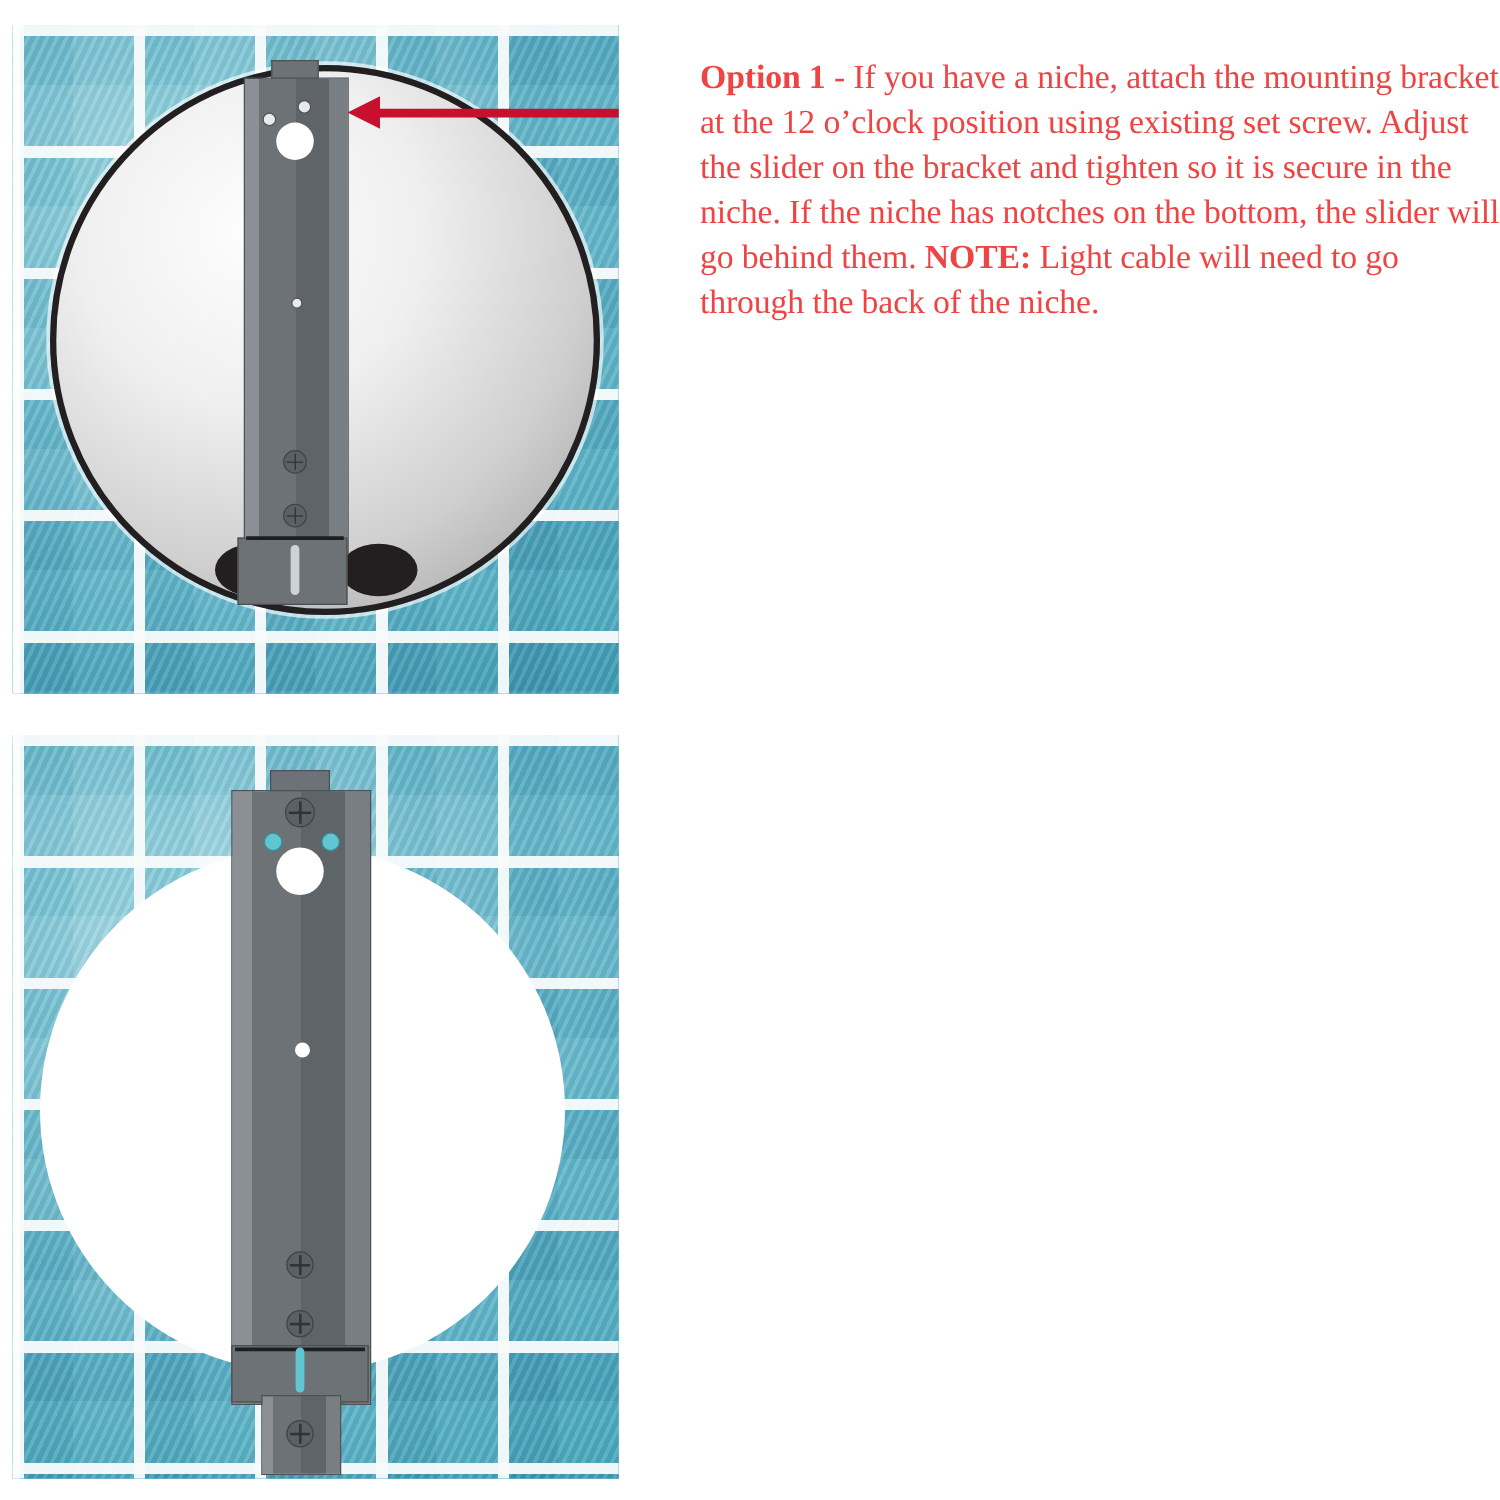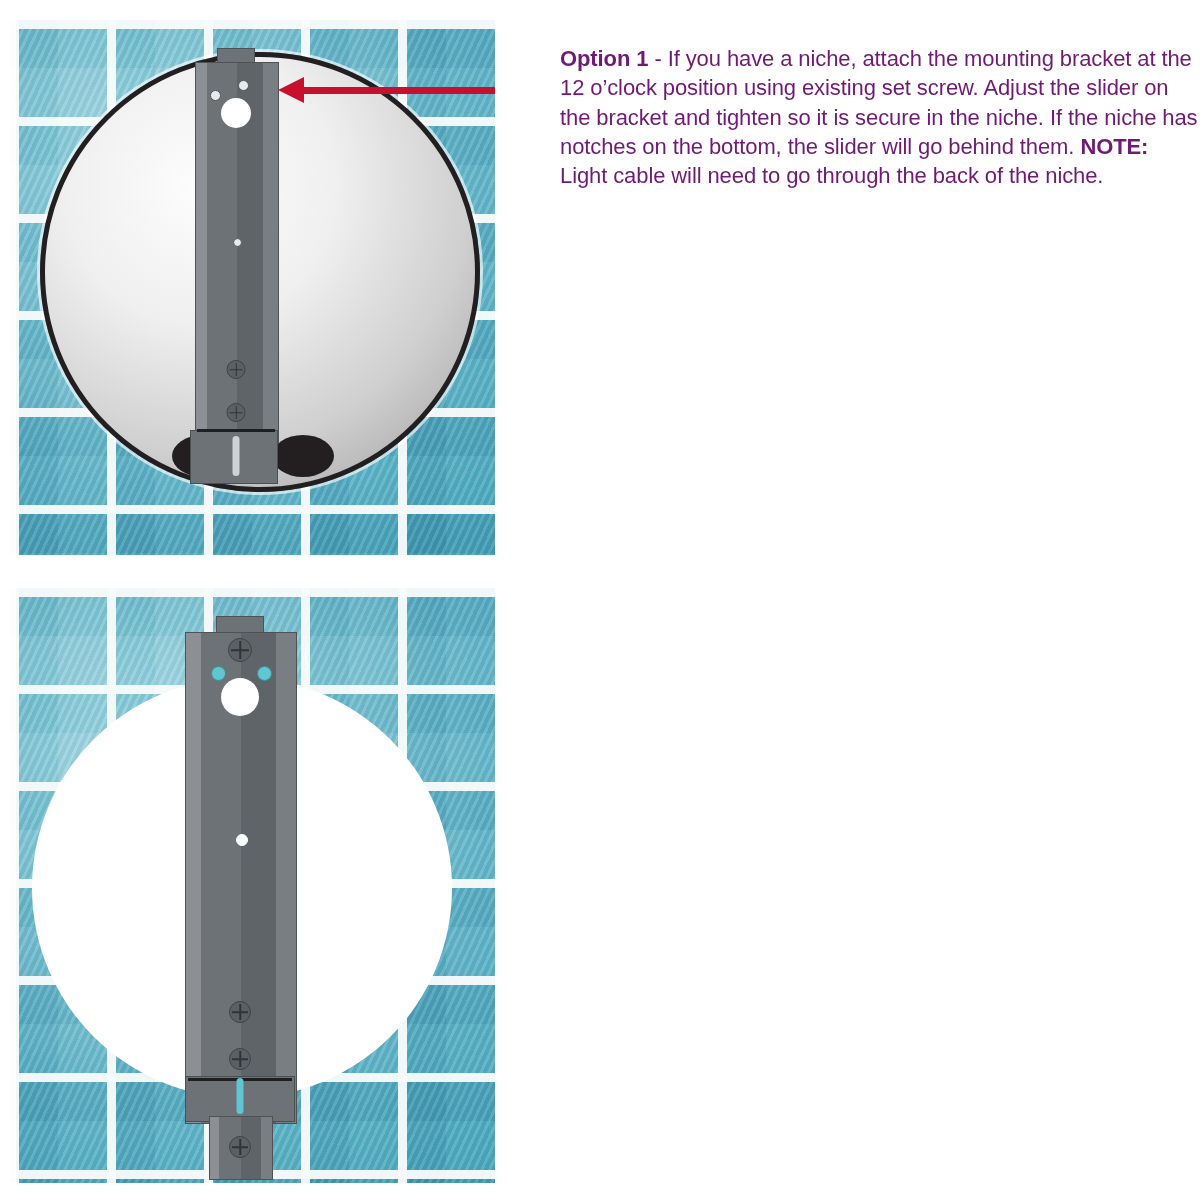--- a/index.html
+++ b/index.html
@@ -199,24 +199,25 @@
     margin-top: -6px;
   }
   #arrow-1 { left: 268px; top: 63px; width: 290px; }
   #arrow-1 .shaft { width: 266px; }
 
   
   .text-block {
     position: absolute;
     left: 560px;
     width: 640px;
-    font-size: 22px;
+    font-size: 27px;
     line-height: 1.33;
     letter-spacing: -0.1px;
-    color: #701a75;
+    color: #ef4444;
+    font-family: Liberation Serif, serif;
   }
   #text-1 { top: 44px; }
   .text-block b { font-weight: bold; }
 
   
   #panel-divider {
     position: absolute;
     left: 0;
     top: 572px;
     width: 1200px;

